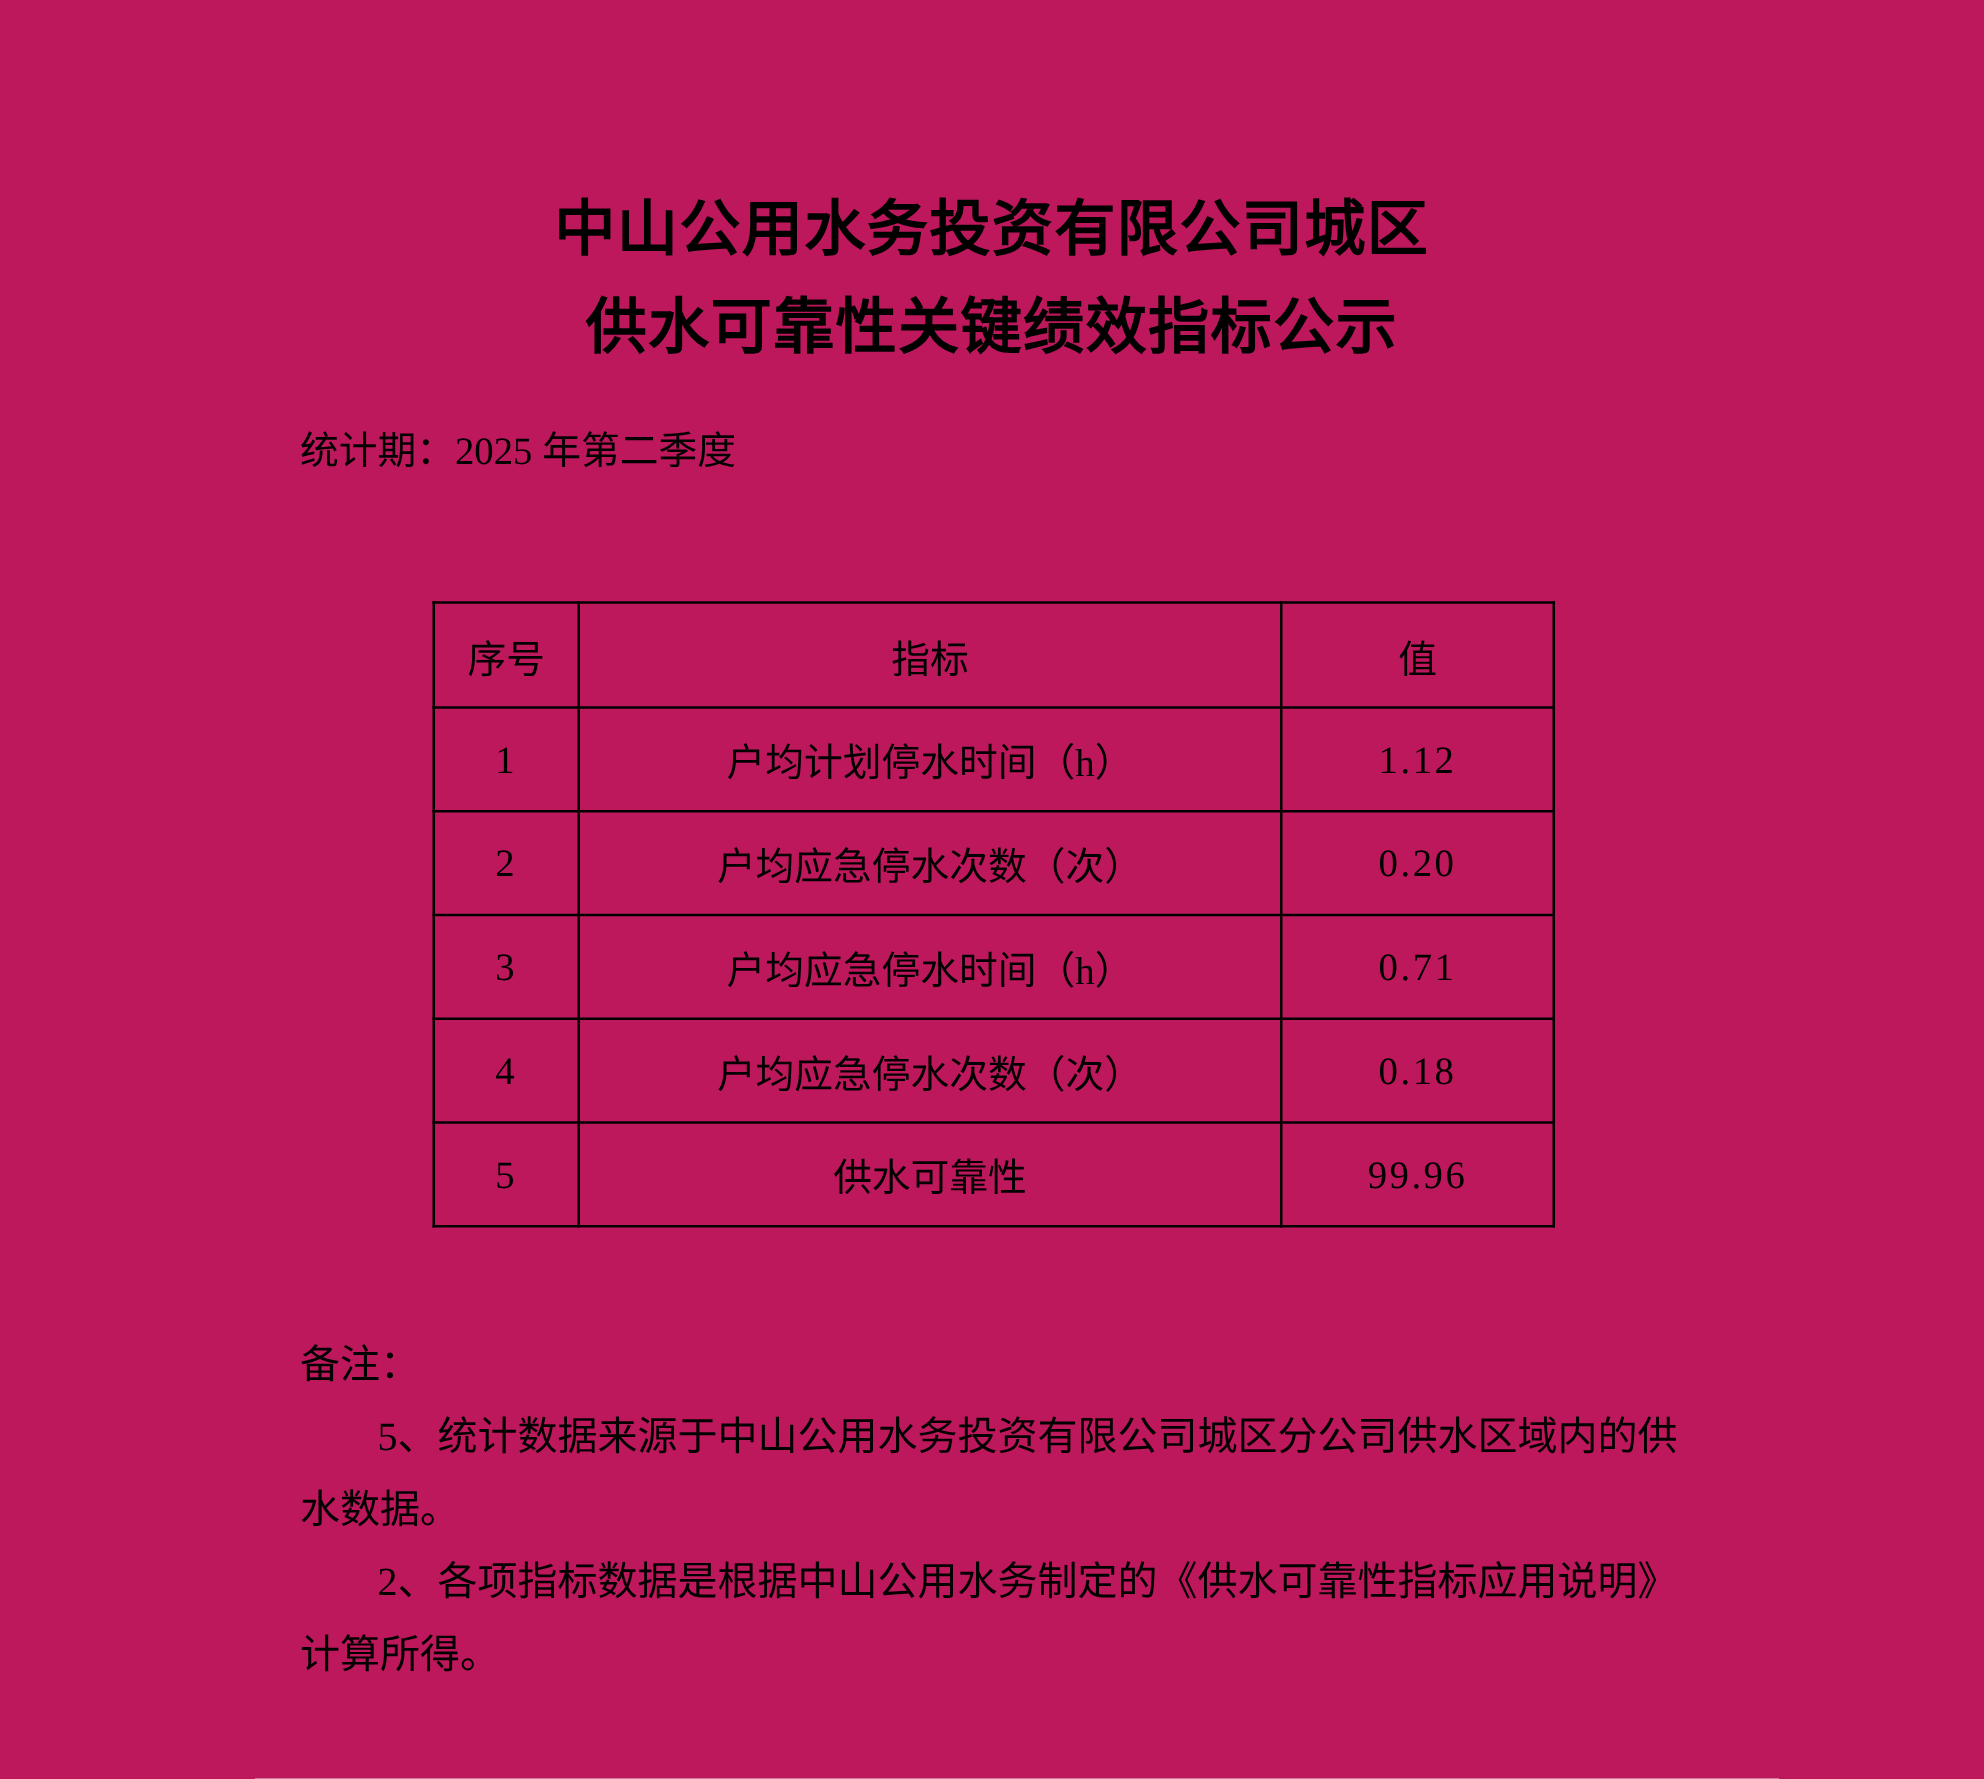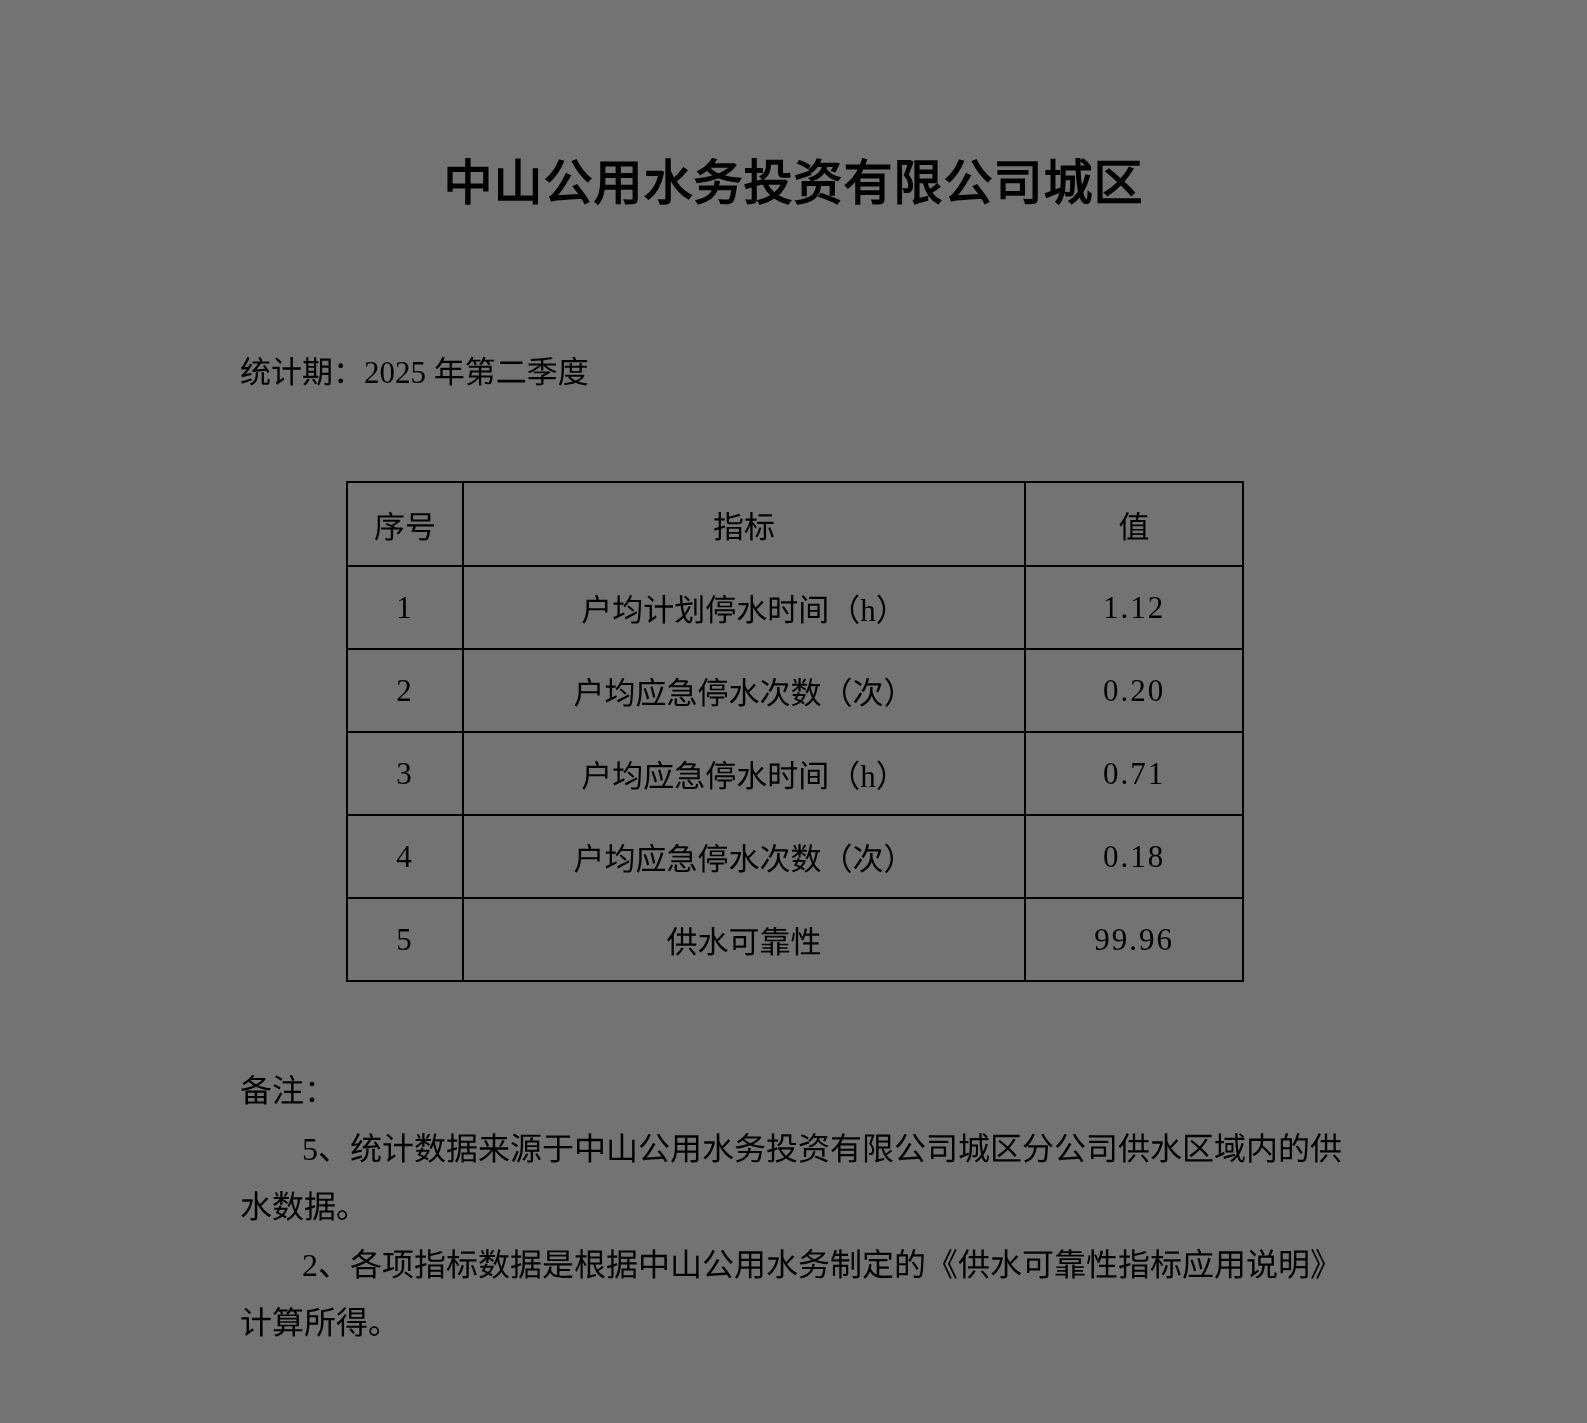--- a/index.html
+++ b/index.html
@@ -4,39 +4,39 @@
 <style>
   html, body {
     margin: 0;
     padding: 0;
     background: #ffffff;
   }
   .page {
     position: relative;
     width: 1587px;
     height: 1423px;
-    background: #737373;
+    background: #be185d;
     color: #000000;
     font-family: "Liberation Serif", "DejaVu Serif", serif;
     overflow: hidden;
   }
   .doc-title {
     position: absolute;
     top: 145px;
     left: 0;
     right: 0;
     text-align: center;
     font-weight: 700;
     font-size: 49px;
     line-height: 78px;
     letter-spacing: 1px;
   }
   .period-line {
     position: absolute;
-    top: 352px;
+    top: 340px;
     left: 240px;
     font-size: 31px;
     line-height: 42px;
   }
   .kpi-table {
     position: absolute;
     left: 346px;
     top: 434px;
     border-collapse: collapse;
     table-layout: fixed;
@@ -65,20 +65,21 @@
   .note-line { white-space: nowrap; }
   .note-indent { padding-left: 62px; }
 </style>
 </head>
 <body>
 
 <div class="page">
 
   <div class="doc-title">
     <div>中山公用水务投资有限公司城区</div>
+    <div>供水可靠性关键绩效指标公示</div>
   </div>
 
   <div class="period-line">统计期：2025 年第二季度</div>
 
   <table class="kpi-table">
     <colgroup>
       <col style="width:116px">
       <col style="width:562px">
       <col style="width:218px">
     </colgroup>

